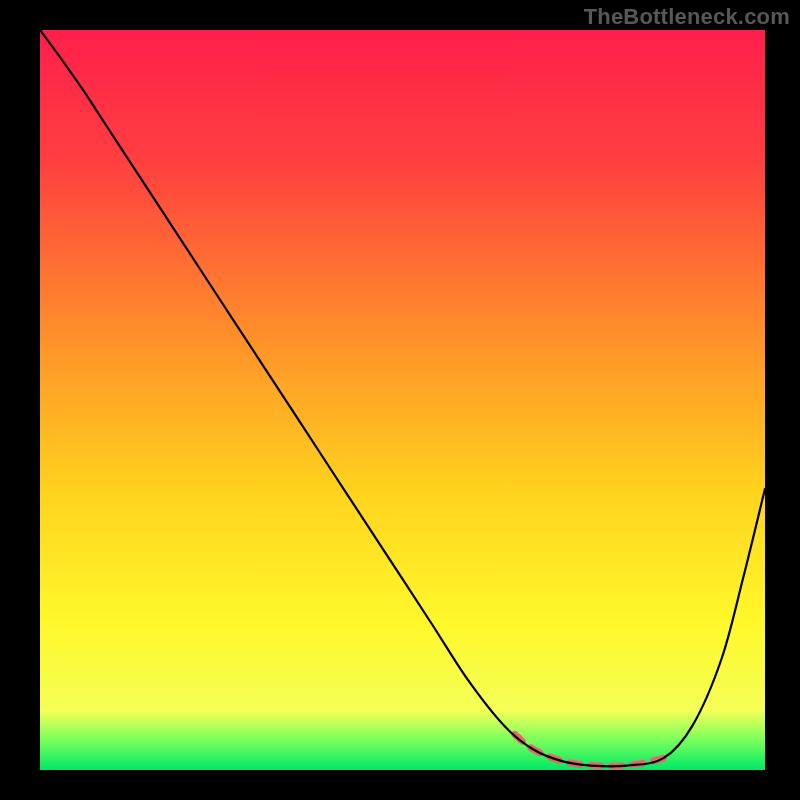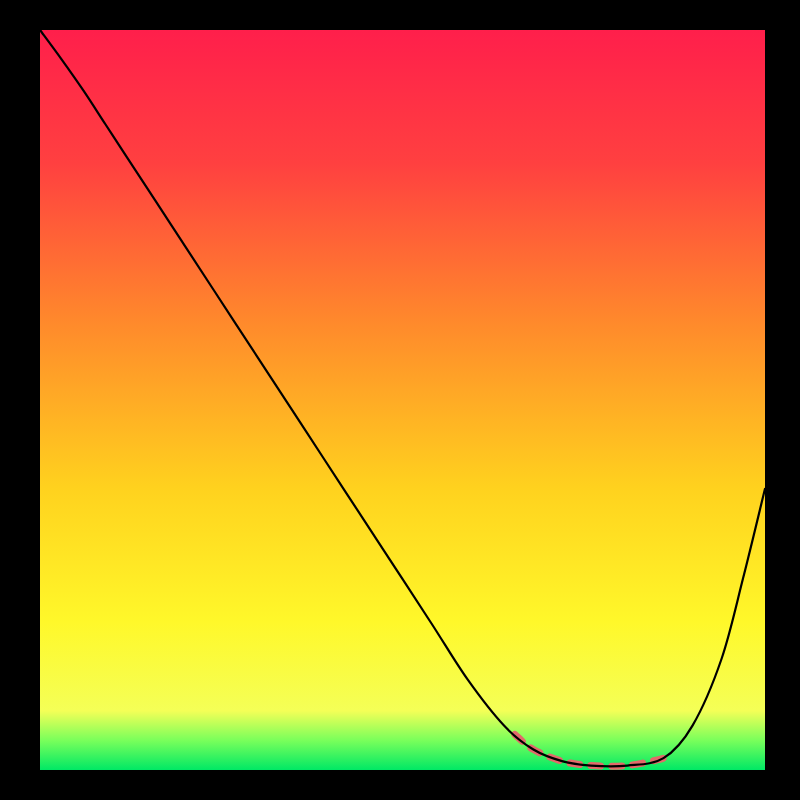--- a/index.html
+++ b/index.html
@@ -15,20 +15,21 @@
     color: #585858;
     letter-spacing: 0.2px;
     z-index: 10;
   }
   svg { display: block; }
 </style>
 </head>
 <body>
 
 <div class="wrapper">
+  <div class="watermark">TheBottleneck.com</div>
   <svg id="chart-svg" width="800" height="800">
       <defs>
         <linearGradient id="g1" x1="0" y1="0" x2="0" y2="1">
           <stop offset="0%" stop-color="#ff1f4b"></stop>
           <stop offset="18%" stop-color="#ff4040"></stop>
           <stop offset="40%" stop-color="#ff8b2b"></stop>
           <stop offset="62%" stop-color="#ffd21e"></stop>
           <stop offset="80%" stop-color="#fff82a"></stop>
           <stop offset="92%" stop-color="#f4ff57"></stop>
           <stop offset="96%" stop-color="#79ff5b"></stop>

